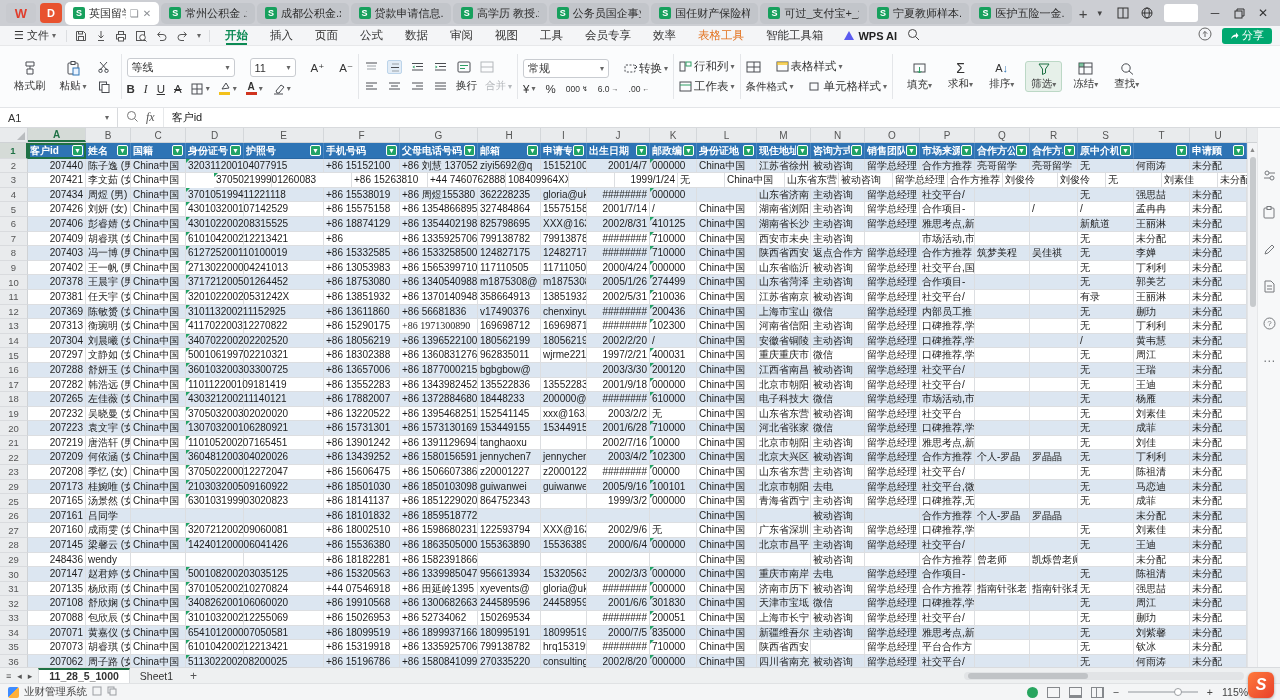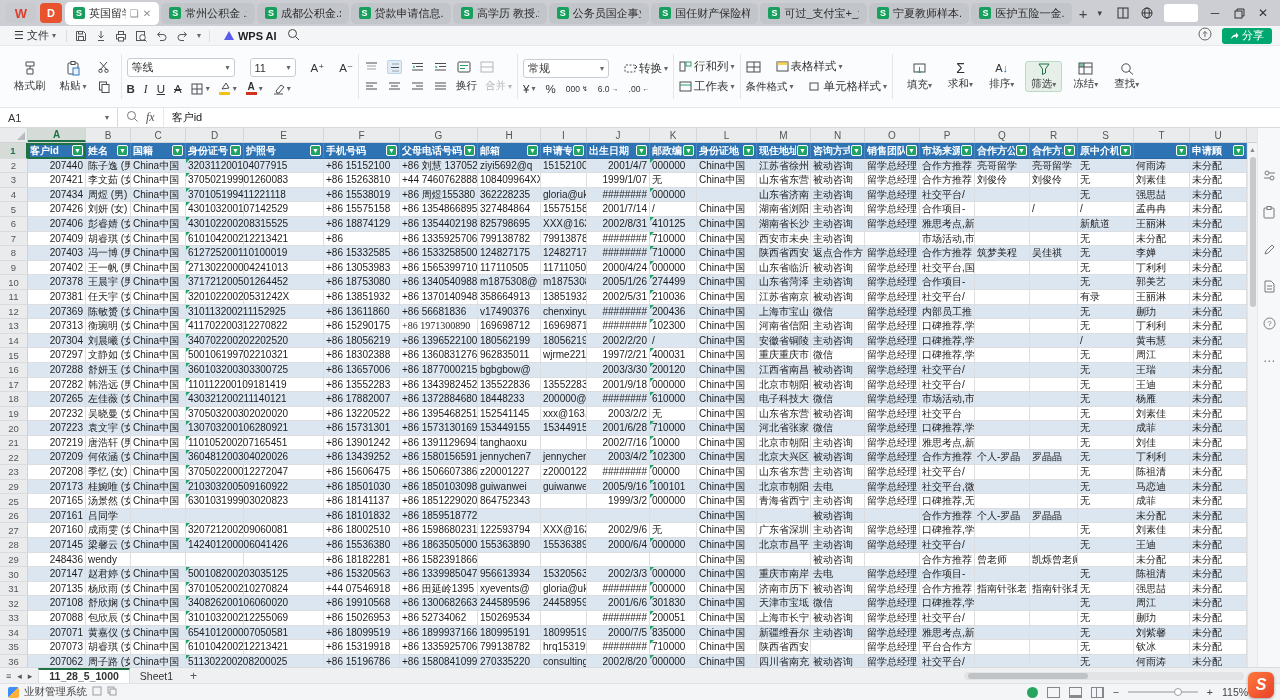--- a/index.html
+++ b/index.html
@@ -246,20 +246,34 @@
           </svg>
         </span>
       <span>
           <svg width="13" height="12">
             <path d="M10 4.5H5a3 3 0 0 0 0 6h3" fill="none" stroke="#555"></path>
             <polyline points="7.8,2 10.5,4.5 7.8,7" fill="none" stroke="#555"></polyline>
           </svg>
         </span>
       <span class="car">▾</span>
     </div>
+    <div class="mitems" id="menuItems">
+        <div class="mi active">开始</div>
+        <div class="mi">插入</div>
+        <div class="mi">页面</div>
+        <div class="mi">公式</div>
+        <div class="mi">数据</div>
+        <div class="mi">审阅</div>
+        <div class="mi">视图</div>
+        <div class="mi">工具</div>
+        <div class="mi">会员专享</div>
+        <div class="mi">效率</div>
+        <div class="mi special">表格工具</div>
+        <div class="mi">智能工具箱</div>
+      </div>
     <div class="wpsai">
         <span class="ai-tri"></span>
         <span>WPS AI</span>
       </div>
     <span><svg width="13" height="13">
           <circle cx="5.5" cy="5.5" r="4" fill="none" stroke="#444"></circle>
           <line x1="8.5" y1="8.5" x2="12" y2="12" stroke="#444"></line>
         </svg></span>
     <div class="mright">
       <span><svg width="14" height="14">
@@ -720,27 +734,27 @@
           <div class="gc" style="width: 48px; flex: 0 0 48px;">亮哥留学</div>
           <div class="gc" style="width: 56px; flex: 0 0 56px;">无</div>
           <div class="gc" style="width: 56px; flex: 0 0 56px;">何雨涛</div>
           <div class="gc" style="width: 57px; flex: 0 0 57px;">未分配</div>
         </div>
         <div class="grow">
           <div class="rn">3</div>
           <div class="gc rt" style="width: 58px; flex: 0 0 58px;">207421</div>
           <div class="gc" style="width: 45px; flex: 0 0 45px;">李文茹 (女)</div>
           <div class="gc" style="width: 55px; flex: 0 0 55px;">China中国</div>
-          <div class="gc ovf tri" style="width: 58px; flex: 0 0 58px;">370502199901260083</div>
+          <div class="gc ovf tri" style="width: 58px; flex: 0 0 58px; margin-left: 28px;">370502199901260083</div>
           <div class="gc" style="width: 80px; flex: 0 0 80px;"></div>
           <div class="gc" style="width: 76px; flex: 0 0 76px;">+86 15263810</div>
           <div class="gc" style="width: 78px; flex: 0 0 78px;">+44 7460762888</div>
           <div class="gc" style="width: 63px; flex: 0 0 63px;">108409964XXX@163.c</div>
           <div class="gc" style="width: 46px; flex: 0 0 46px;"></div>
-          <div class="gc rt" style="width: 63px; flex: 0 0 63px;">1999/1/07</div>
+          <div class="gc rt" style="width: 63px; flex: 0 0 63px;">1999/1/24</div>
           <div class="gc" style="width: 47px; flex: 0 0 47px;">无</div>
           <div class="gc" style="width: 60px; flex: 0 0 60px;">China中国</div>
           <div class="gc" style="width: 54px; flex: 0 0 54px;">山东省东营</div>
           <div class="gc" style="width: 54px; flex: 0 0 54px;">被动咨询</div>
           <div class="gc" style="width: 55px; flex: 0 0 55px;">留学总经理</div>
           <div class="gc" style="width: 55px; flex: 0 0 55px;">合作方推荐</div>
           <div class="gc" style="width: 55px; flex: 0 0 55px;">刘俊伶</div>
           <div class="gc" style="width: 48px; flex: 0 0 48px;">刘俊伶</div>
           <div class="gc" style="width: 56px; flex: 0 0 56px;">无</div>
           <div class="gc" style="width: 56px; flex: 0 0 56px;">刘素佳</div>

